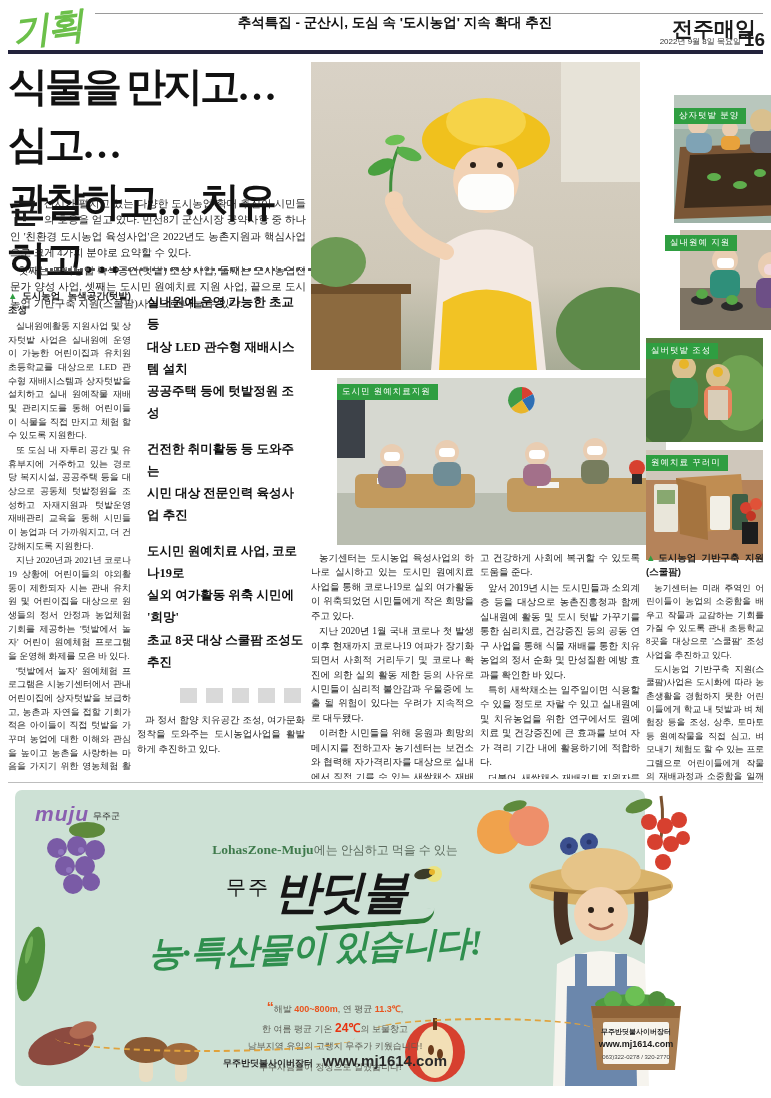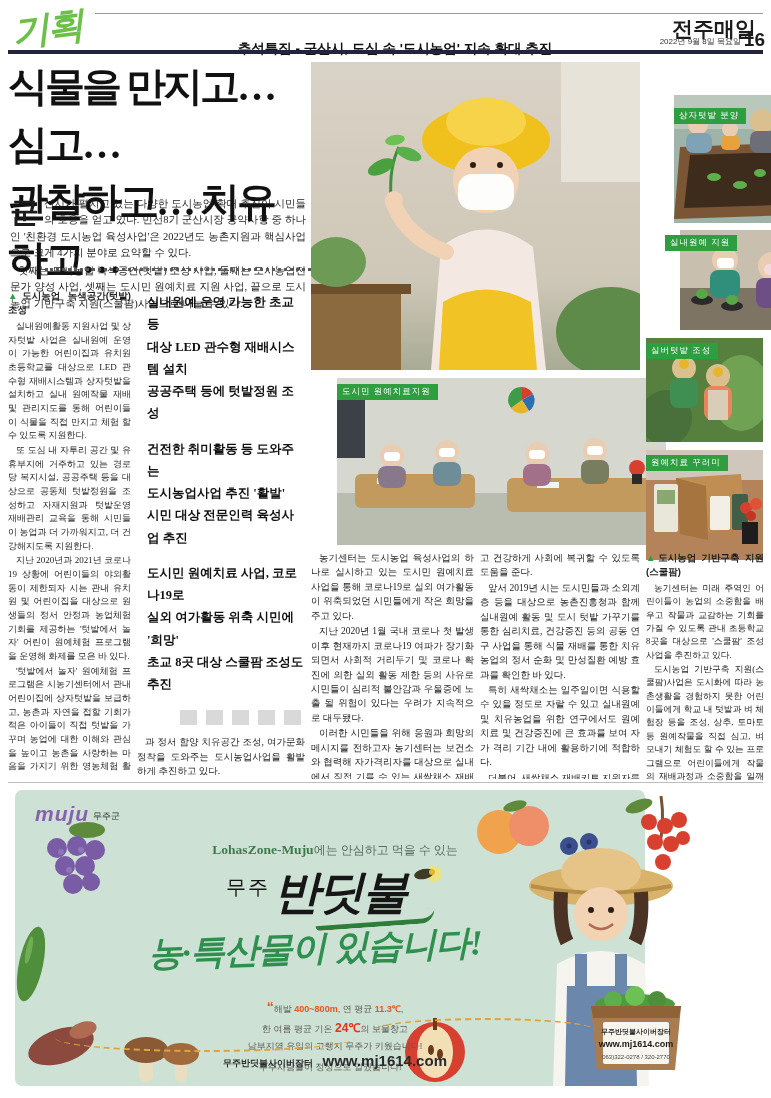--- a/index.html
+++ b/index.html
@@ -4,21 +4,21 @@
 <style>
   html,body{margin:0;padding:0;background:#e9e9e9;}
   .page{position:relative;width:771px;height:1098px;background:#fff;margin:0 auto;
         font-family:"Liberation Serif","DejaVu Serif",serif;color:#1c1c1c;overflow:hidden;
         outline:1px solid #c9c9c9;}
   .abs{position:absolute;}
   
   .logo{left:12px;top:4px;font-size:37px;font-weight:bold;font-style:italic;
         color:#6cc04a;transform:rotate(-7deg);letter-spacing:-2px;}
   .hairline{left:95px;top:13px;width:668px;height:1px;background:#9a9a9a;}
-  .topic{left:95px;top:40px;width:600px;text-align:center;font-size:13.5px;font-weight:bold;
+  .topic{left:95px;top:14px;width:600px;text-align:center;font-size:13.5px;font-weight:bold;
          font-family:"Liberation Sans",sans-serif;color:#101010;}
   .masthead{right:15px;top:15px;font-size:21px;font-weight:bold;font-family:"Liberation Sans",sans-serif;}
   .dateline{right:30px;top:36px;font-size:8px;color:#333;font-family:"Liberation Sans",sans-serif;}
   .pagenum{right:6px;top:29px;font-size:19px;font-weight:bold;font-family:"Liberation Sans",sans-serif;}
   .topbar{left:8px;top:50px;width:755px;height:4px;background:#23233c;}
   
   .headline{left:8px;top:58px;width:300px;font-size:40px;line-height:1.44;letter-spacing:-3px;
             font-weight:600;color:#111;}
   .lead{left:10px;top:196px;width:296px;font-size:10.5px;line-height:1.55;text-align:justify;}
   .dropcap{float:left;font-size:29px;font-weight:bold;line-height:1;margin:2px 5px 0 0;}
@@ -105,21 +105,20 @@
 
   <div class="abs col c2">
     <div class="pq">
       <div class="grp">
         <div>실내원예 운영 가능한 초교 등</div>
         <div>대상 LED 관수형 재배시스템 설치</div>
         <div>공공주택 등에 텃밭정원 조성</div>
       </div>
       <div class="grp">
         <div>건전한 취미활동 등 도와주는</div>
-        <div>도시농업사업 추진 '활발'</div>
         <div>시민 대상 전문인력 육성사업 추진</div>
       </div>
       <div class="grp">
         <div>도시민 원예치료 사업, 코로나19로</div>
         <div>실외 여가활동 위축 시민에 '희망'</div>
         <div>초교 8곳 대상 스쿨팜 조성도 추진</div>
       </div>
     </div>
     <div class="sqrow">
       <span></span>

